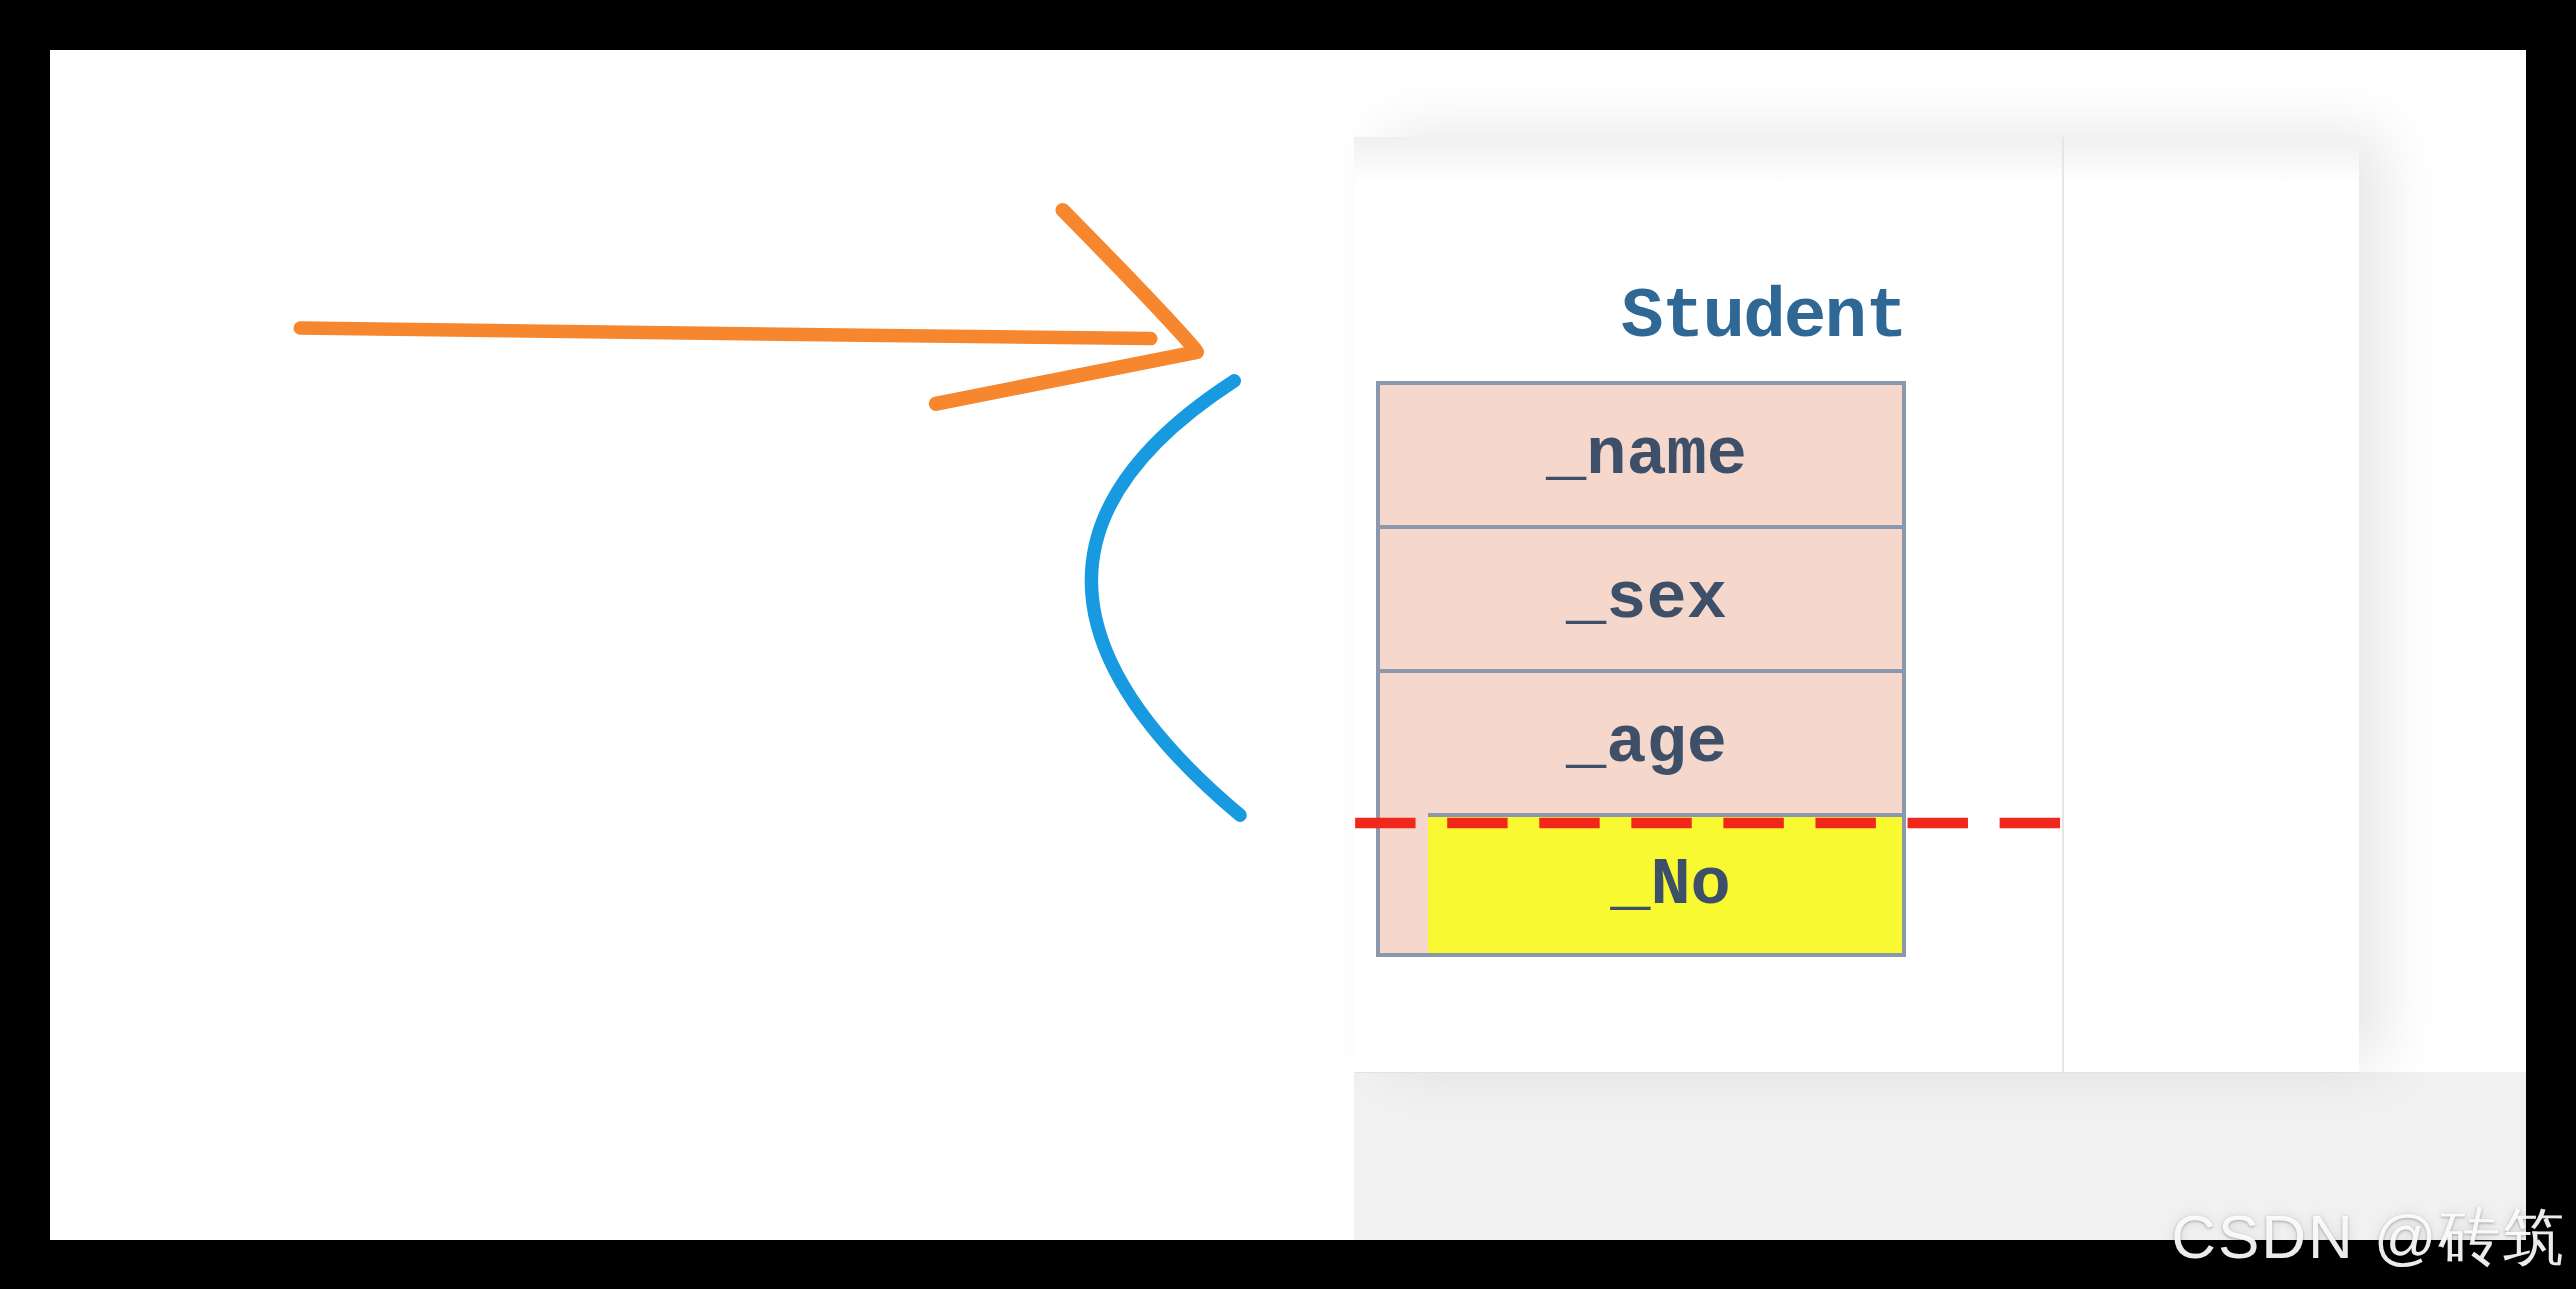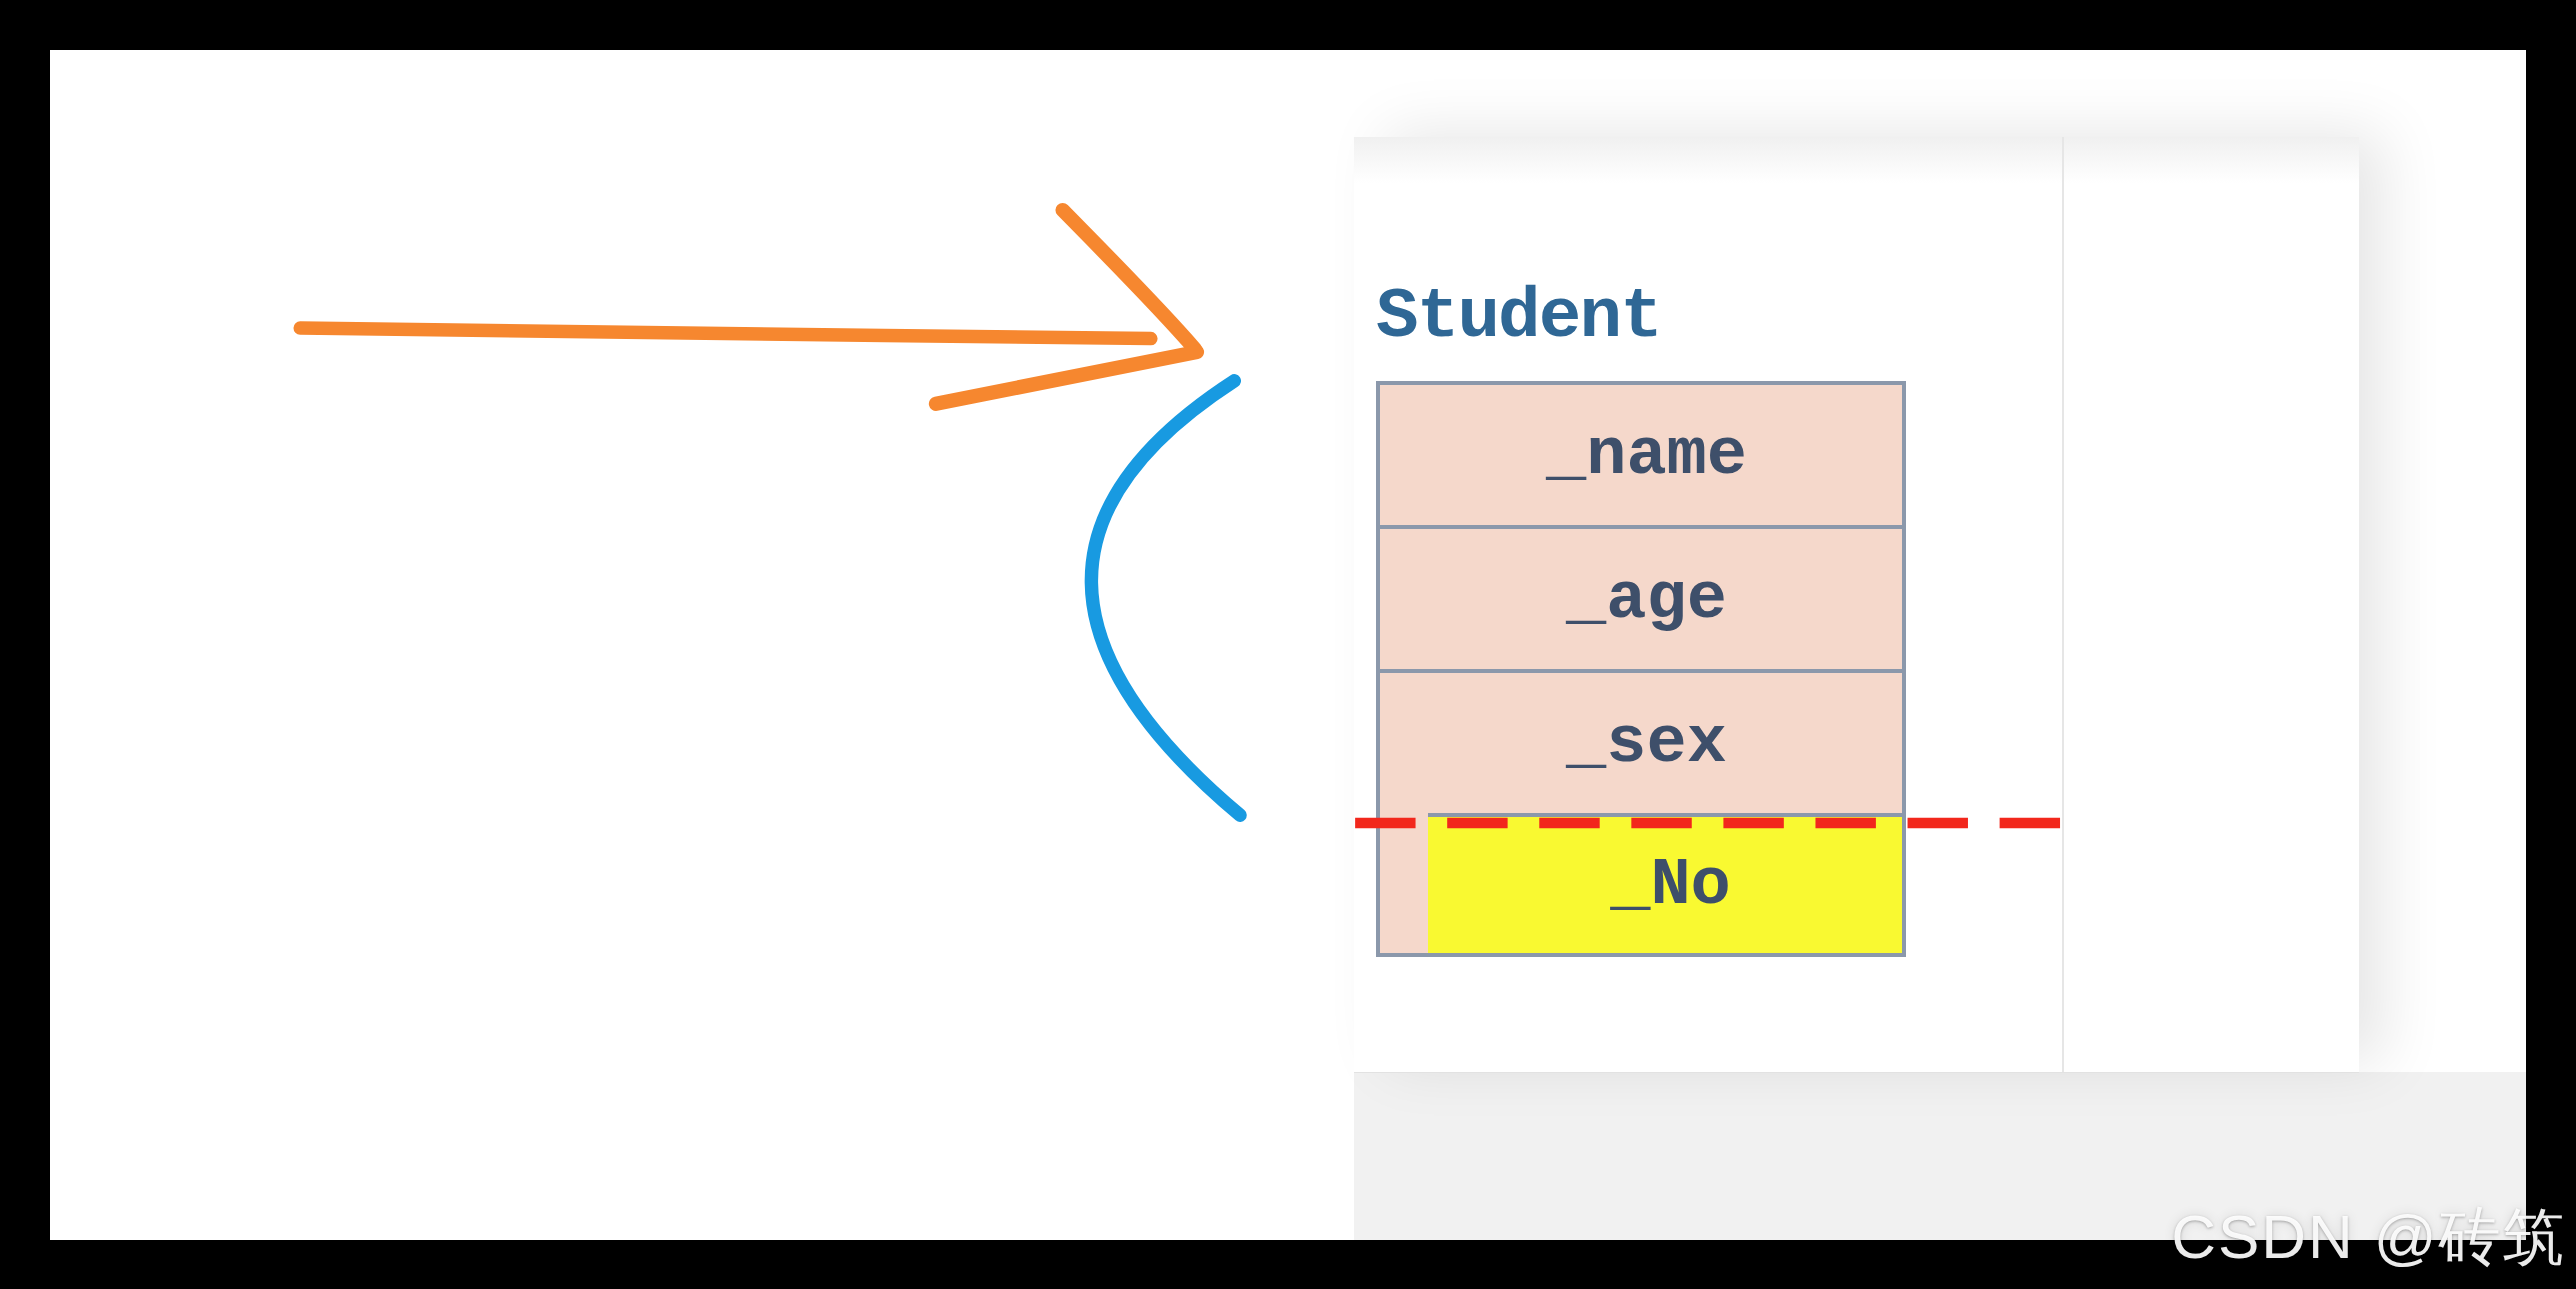--- a/index.html
+++ b/index.html
@@ -30,21 +30,21 @@
     border-bottom:1px solid #e2e2e2;
   }
   .panel-divider{
     position:absolute;
     left:2062px;top:137px;width:1.9px;height:935px;
     background:#e6e6e6;
   }
   .class-title{
     position:absolute;
     left:1376px;top:284px;width:530px;height:67px;
-    line-height:67px;text-align:left;
+    line-height:67px;text-align:right;
     font-family:"Liberation Mono", monospace;
     font-weight:bold;font-size:71px;letter-spacing:-1.9px;
     color:#2f6795;
   }
   .mem-table{
     position:absolute;
     left:1376px;top:381px;width:530px;
     border:4.8px solid #8b98ab;
     box-sizing:border-box;
     background:#f5d8cb;
@@ -92,24 +92,24 @@
 
   <div class="panel-divider"></div>
 
   <div class="class-title">Student</div>
 
   <div class="mem-table">
     <div class="mem-row">
       <span>_name</span>
     </div>
     <div class="mem-row">
-      <span>_age</span>
+      <span>_sex</span>
     </div>
     <div class="mem-row">
-      <span>_sex</span>
+      <span>_age</span>
     </div>
     <div class="mem-row highlight">
       <span>_No</span>
     </div>
   </div>
 
   <svg class="overlay" viewBox="0 0 2686 1345">
 
     <path d="M1413,858 H2150" fill="none" stroke="#f2271c" stroke-width="11" stroke-dasharray="63 33"></path>
 

